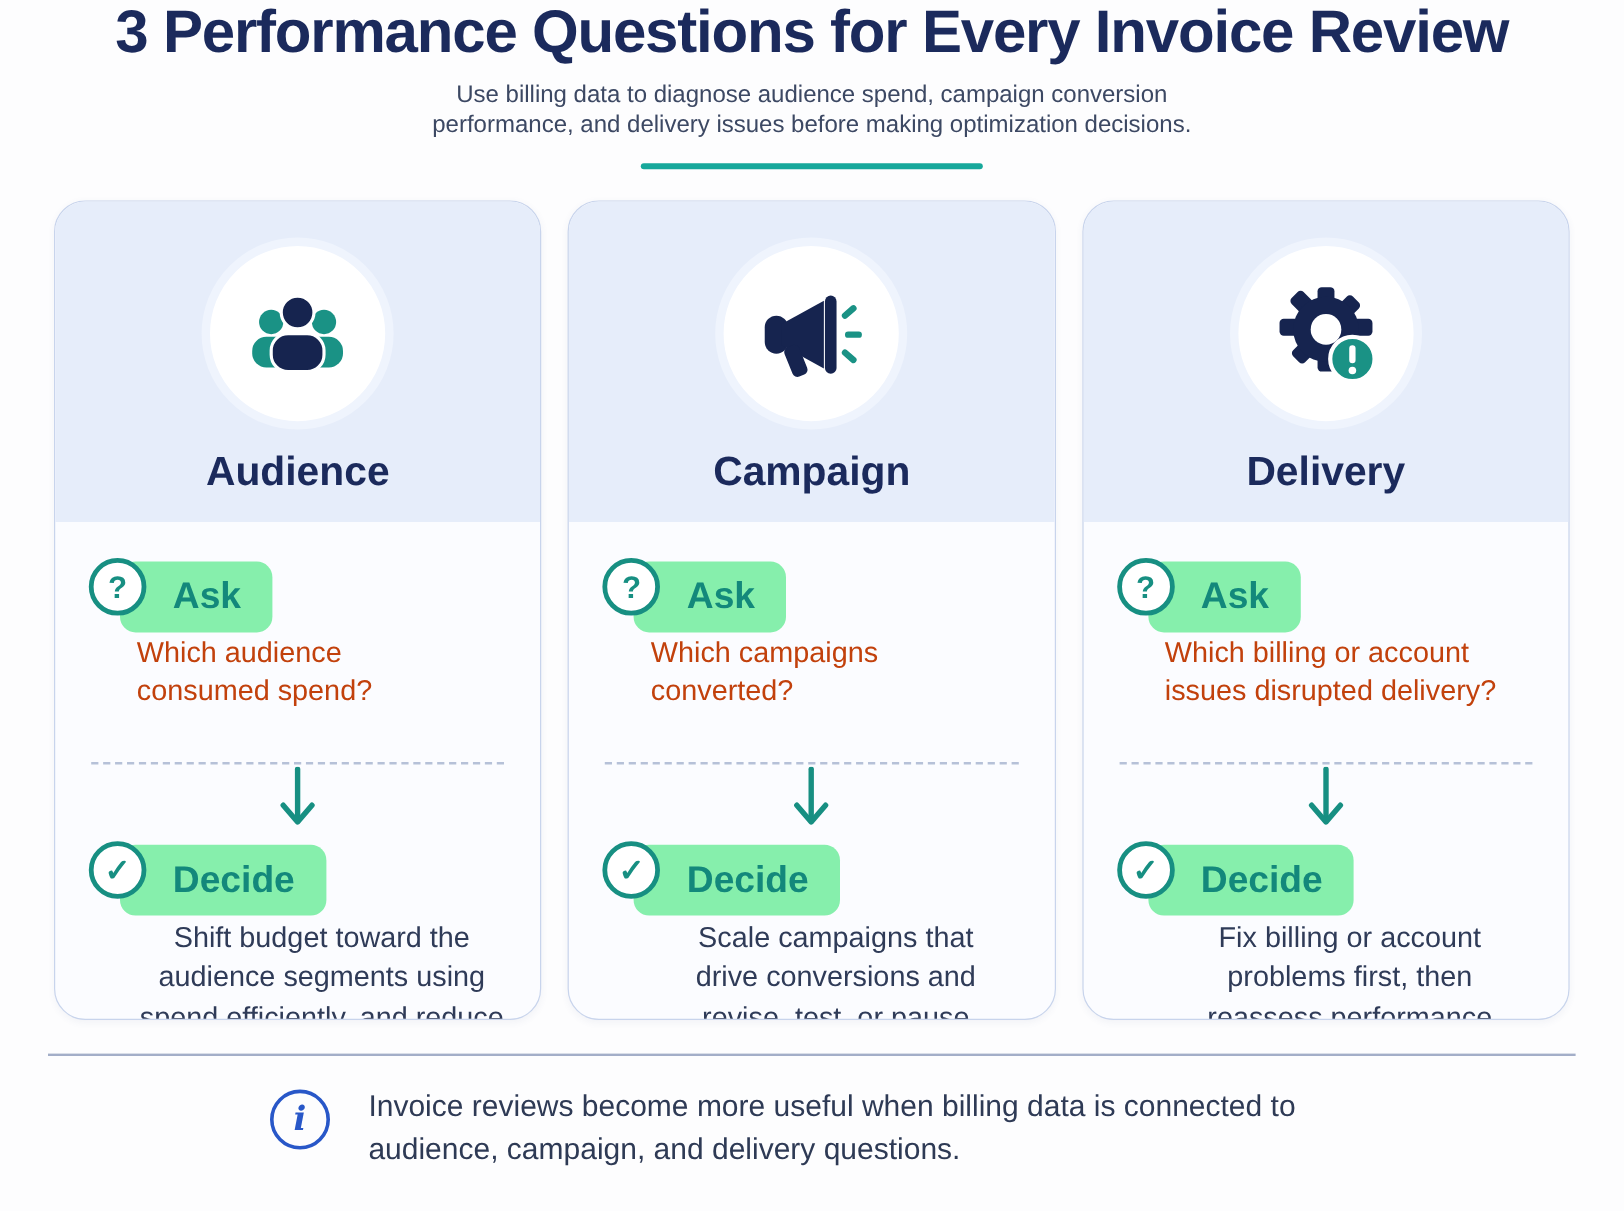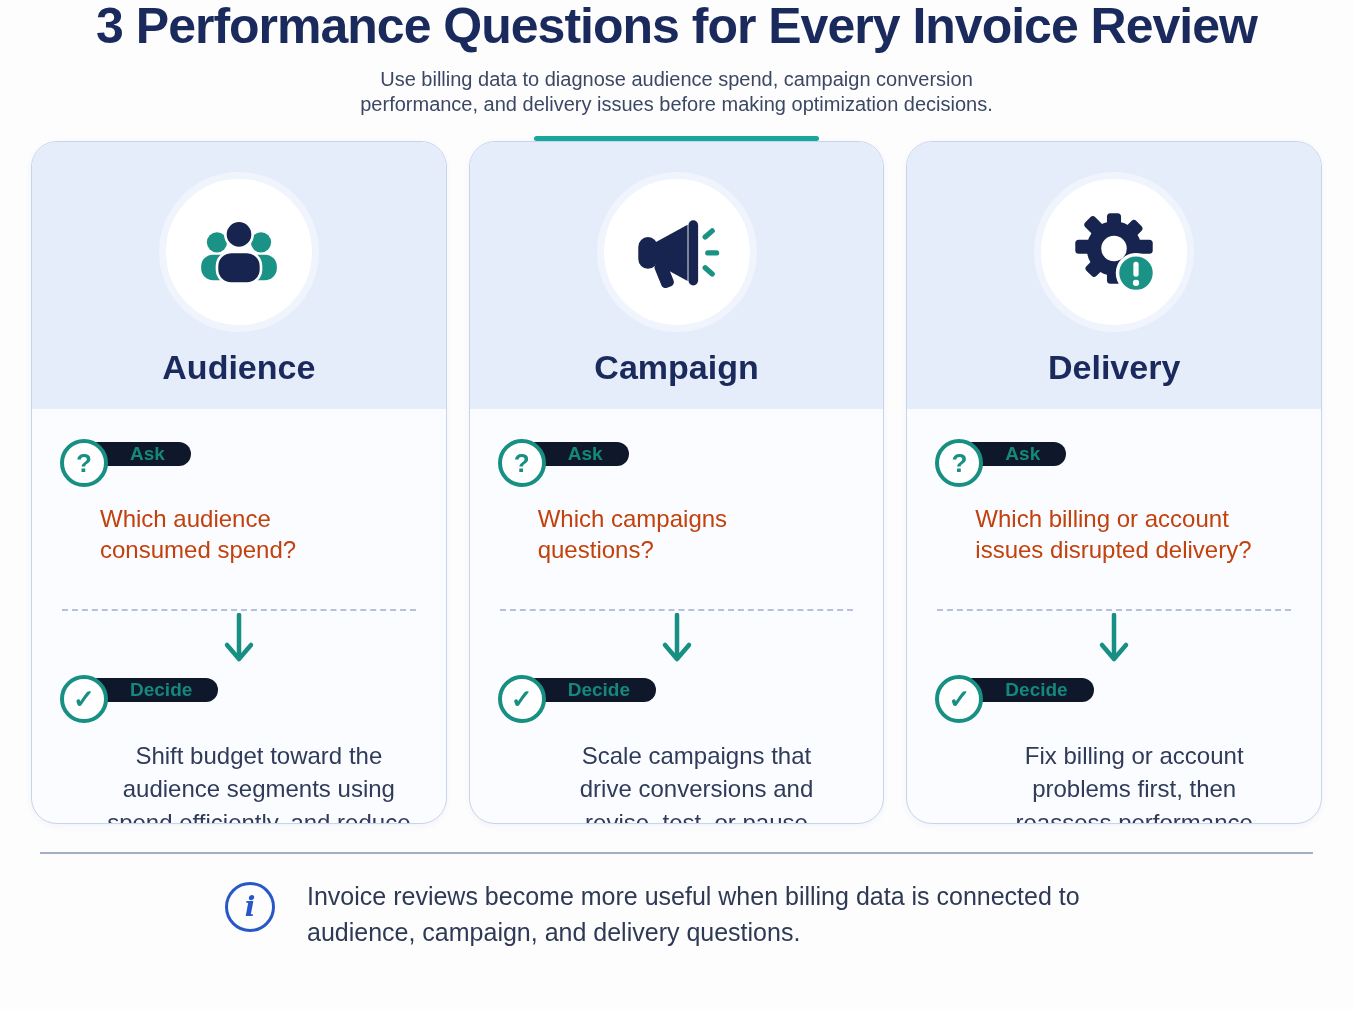--- a/index.html
+++ b/index.html
@@ -21,21 +21,21 @@
     margin:14px auto 0;font-size:20px;line-height:1.28;color:#3c4863;
     white-space:pre-line;
   }
   .hdr .rule{
     width:285px;height:5px;border-radius:3px;background:#17a89b;
     margin:18px auto 0;
   }
 
   
   .cards{
-    display:flex;gap:22px;padding:0 31px;
+    display:flex;gap:22px;padding:0 45px;margin-top:26px;
     align-items:stretch;
   }
   .card{
     flex:1;min-width:0;
     background:#fbfcff;border:1.5px solid #c8d4ec;border-radius:26px;
     overflow:hidden;display:flex;flex-direction:column;
     box-shadow:0 2px 6px rgba(70,90,140,.06);
     height:683px;box-sizing:border-box;
   }
   .card-head{
@@ -47,25 +47,25 @@
     margin:0 auto;display:flex;align-items:center;justify-content:center;
   }
   .icon-circle svg{width:88px;height:88px;}
   .card-title{
     margin:16px 0 2px;font-size:34px;font-weight:bold;color:#1b2a5c;
   }
   .card-body{padding:30px 28px 26px;position:relative;}
 
   .badge{position:relative;height:48px;margin-bottom:16px;}
   .badge .pill{
-    position:absolute;left:26px;top:3px;height:24px;
-    background:#0f172a;border-radius:13px;
+    position:absolute;left:26px;top:3px;height:59px;
+    background:#86efac;border-radius:13px;
     display:flex;align-items:center;
     padding:0 26px 0 44px;
-    font-size:19px;font-weight:bold;color:#13887b;
+    font-size:31px;font-weight:bold;color:#13887b;
   }
   .badge .ring{
     position:absolute;left:0;top:0;width:40px;height:40px;
     background:#ffffff;border:4px solid #178f82;border-radius:50%;
     display:flex;align-items:center;justify-content:center;
     font-size:26px;font-weight:bold;color:#178f82;line-height:1;
   }
   .q-text{
     margin:6px 0 0 40px;font-size:24px;line-height:1.32;color:#c2410c;
     white-space:pre-line;min-height:72px;
@@ -170,21 +170,21 @@
           </svg>
         </div>
         <div class="card-title">Campaign</div>
       </div>
       <div class="card-body">
         <div class="badge">
           <span class="pill">Ask</span>
           <span class="ring">?</span>
         </div>
         <div class="q-text">Which campaigns
-questions?</div>
+converted?</div>
         <div class="split">
           <div class="dash"></div>
           <svg class="arrow" width="34" height="56" viewBox="0 0 34 56">
             <line x1="17" y1="2" x2="17" y2="44" stroke="#178f82" stroke-width="4.5" stroke-linecap="round"></line>
             <polyline points="5,32 17,46 29,32" fill="none" stroke="#178f82" stroke-width="4.5" stroke-linecap="round" stroke-linejoin="round"></polyline>
           </svg>
         </div>
         <div class="badge">
           <span class="pill">Decide</span>
           <span class="ring">✓</span>

